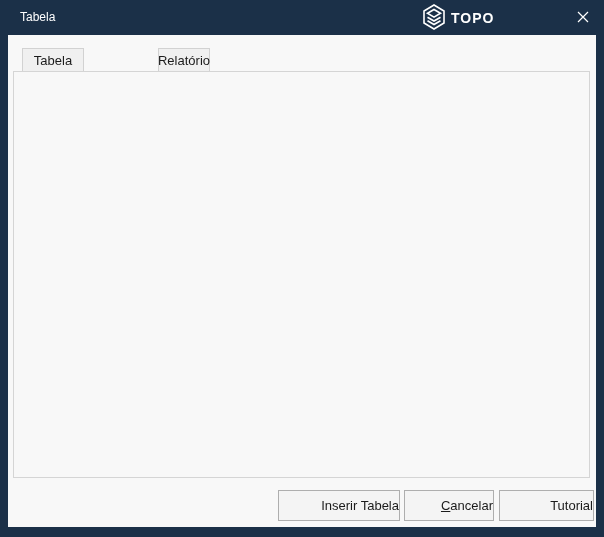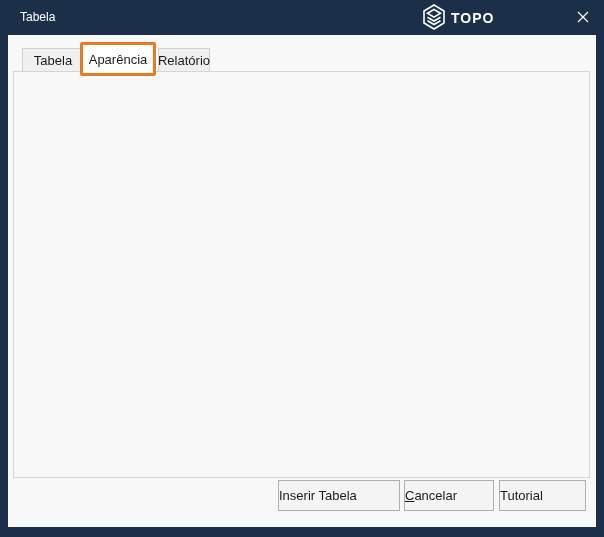--- a/index.html
+++ b/index.html
@@ -56,25 +56,25 @@
 
   .text-input { position:absolute; height:24px; border:1px solid #ababab; background:#ffffff;
                 font-family:"Liberation Sans", sans-serif; font-size:13px; padding:0 6px; color:#1b1b1b; }
 
   .pick-btn { position:absolute; width:28px; height:28px; border:1px solid #9e9e9e;
               background:linear-gradient(#fdfdfd,#e7e7e7); display:flex; align-items:center; justify-content:center; }
 
   .vsep { position:absolute; left:297px; top:265px; width:1px; height:62px; background:#c9c9c9; }
 
   
-  .btn { position:absolute; top:445px; height:31px; background:#f4f4f4; border:1px solid #aeaeae;
-         display:flex; align-items:center; justify-content:flex-start; font-size:13px; color:#1b1b1b; }
+  .btn { position:absolute; top:455px; height:31px; background:#f4f4f4; border:1px solid #aeaeae;
+         display:flex; align-items:center; justify-content:flex-end; font-size:13px; color:#1b1b1b; }
   .btn-insert  { left:270px; width:122px; }
   .btn-cancel  { left:396px; width:90px; }
-  .btn-tutorial{ left:491px; width:87px; }
+  .btn-tutorial{ left:491px; width:95px; }
   .u { text-decoration:underline; }
 </style>
 </head>
 <body>
 
 <div class="window">
 
   <div class="titlebar">
     <div class="title-text">Tabela</div>
     <div class="brand">
@@ -93,23 +93,20 @@
         <path d="M1 1 L11 11 M11 1 L1 11" stroke="#ffffff" stroke-width="1.2"></path>
       </svg>
     </div>
   </div>
 
   <div class="content">
 
     <div class="tab tab-tabela">
       <span>Tabela</span>
     </div>
-    <div class="tab tab-aparencia">
-      <span>Aparência</span>
-    </div>
     <div class="tab tab-relatorio">
       <span>Relatório</span>
     </div>
 
     <div class="tab-panel"></div>
 
     <div class="groupbox g1">
       <span class="legend">Cabeçalho / Rodapé</span>
 
       <div class="hf-row" style="top:19px;">

